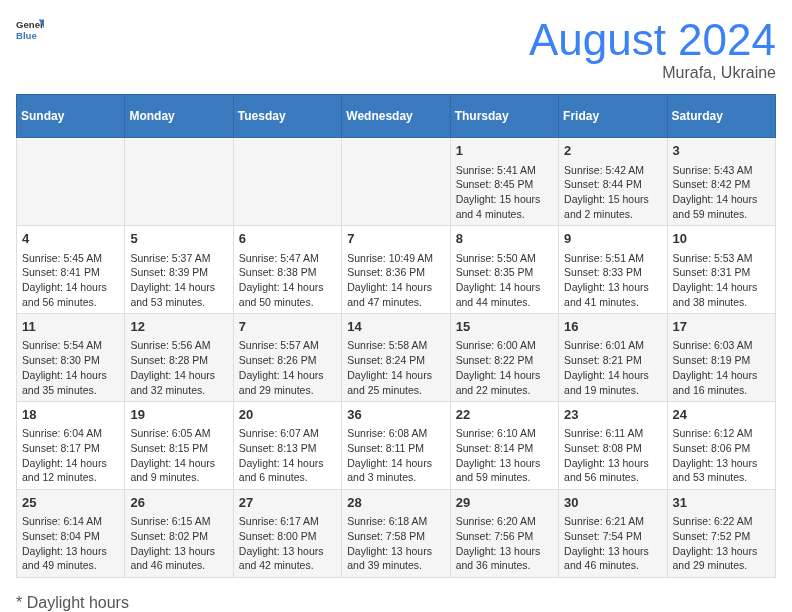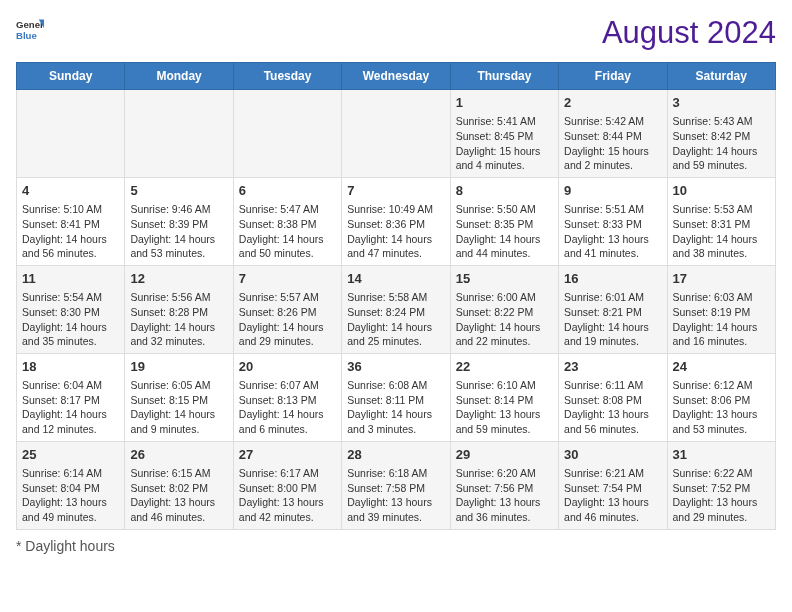--- a/index.html
+++ b/index.html
@@ -22,39 +22,39 @@
       gap: 4px;
     }
     .logo-icon {
       width: 28px;
       height: 28px;
     }
     .title-block {
       text-align: right;
     }
     .month-year {
-      font-size: 31px;
+      font-size: 44px;
       font-weight: 300;
-      color: #4c1d95;
+      color: #3b82f6;
       line-height: 1.1;
     }
     .location {
       font-size: 16px;
       color: #555;
     }
     .calendar {
       width: 100%;
       border-collapse: collapse;
       font-size: 10.5px;
     }
     .calendar thead th {
       background-color: #3a7abf;
       color: #fff;
-      padding: 6px 4px;
-      text-align: center;
+      padding: 14px 4px;
+      text-align: left;
       font-size: 12px;
       font-weight: bold;
       border: 1px solid #2e6aa8;
     }
     .calendar tbody td {
       vertical-align: top;
       padding: 4px 5px;
       border: 1px solid #ddd;
       width: 108px;
       min-height: 80px;
@@ -70,38 +70,39 @@
     .day-number {
       font-size: 13px;
       font-weight: bold;
       display: block;
       margin-bottom: 2px;
     }
     .empty-cell {
       background-color: #f5f5f5;
     }
     .footer-note {
-      margin-top: 8px;
-      font-size: 14px;
+      margin-top: 16px;
+      font-size: 16px;
       color: #555;
     }
   </style>
 </head>
 <body>
 
 <div class="header">
   <div class="logo">
     <svg class="logo-icon" viewBox="0 0 32 32" xmlns="http://www.w3.org/2000/svg">
       <text x="0" y="14" font-size="11" font-weight="bold" fill="#333">General</text>
       <text x="0" y="26" font-size="11" font-weight="bold" fill="#3a7abf">Blue</text>
       <polygon points="26,4 32,4 32,14" fill="#3a7abf"></polygon>
     </svg>
   </div>
   <div class="title-block">
     <div class="month-year">August 2024</div>
+    <div class="location">Murafa, Ukraine</div>
   </div>
 </div>
 
 <table class="calendar">
   <thead>
     <tr id="header-row">
         <th>Sunday</th>
         <th>Monday</th>
         <th>Tuesday</th>
         <th>Wednesday</th>
@@ -114,22 +115,22 @@
       <tr>
         <td class="empty-cell"></td>
         <td class="empty-cell"></td>
         <td class="empty-cell"></td>
         <td class="empty-cell"></td>
         <td><span class="day-number">1</span><span>Sunrise: 5:41 AM</span><br><span>Sunset: 8:45 PM</span><br><span>Daylight: 15 hours and 4 minutes.</span></td>
         <td><span class="day-number">2</span><span>Sunrise: 5:42 AM</span><br><span>Sunset: 8:44 PM</span><br><span>Daylight: 15 hours and 2 minutes.</span></td>
         <td><span class="day-number">3</span><span>Sunrise: 5:43 AM</span><br><span>Sunset: 8:42 PM</span><br><span>Daylight: 14 hours and 59 minutes.</span></td>
       </tr>
       <tr>
-        <td><span class="day-number">4</span><span>Sunrise: 5:10 AM</span><br><span>Sunset: 8:41 PM</span><br><span>Daylight: 14 hours and 56 minutes.</span></td>
-        <td><span class="day-number">5</span><span>Sunrise: 9:46 AM</span><br><span>Sunset: 8:39 PM</span><br><span>Daylight: 14 hours and 53 minutes.</span></td>
+        <td><span class="day-number">4</span><span>Sunrise: 5:45 AM</span><br><span>Sunset: 8:41 PM</span><br><span>Daylight: 14 hours and 56 minutes.</span></td>
+        <td><span class="day-number">5</span><span>Sunrise: 5:37 AM</span><br><span>Sunset: 8:39 PM</span><br><span>Daylight: 14 hours and 53 minutes.</span></td>
         <td><span class="day-number">6</span><span>Sunrise: 5:47 AM</span><br><span>Sunset: 8:38 PM</span><br><span>Daylight: 14 hours and 50 minutes.</span></td>
         <td><span class="day-number">7</span><span>Sunrise: 10:49 AM</span><br><span>Sunset: 8:36 PM</span><br><span>Daylight: 14 hours and 47 minutes.</span></td>
         <td><span class="day-number">8</span><span>Sunrise: 5:50 AM</span><br><span>Sunset: 8:35 PM</span><br><span>Daylight: 14 hours and 44 minutes.</span></td>
         <td><span class="day-number">9</span><span>Sunrise: 5:51 AM</span><br><span>Sunset: 8:33 PM</span><br><span>Daylight: 13 hours and 41 minutes.</span></td>
         <td><span class="day-number">10</span><span>Sunrise: 5:53 AM</span><br><span>Sunset: 8:31 PM</span><br><span>Daylight: 14 hours and 38 minutes.</span></td>
       </tr>
       <tr>
         <td><span class="day-number">11</span><span>Sunrise: 5:54 AM</span><br><span>Sunset: 8:30 PM</span><br><span>Daylight: 14 hours and 35 minutes.</span></td>
         <td><span class="day-number">12</span><span>Sunrise: 5:56 AM</span><br><span>Sunset: 8:28 PM</span><br><span>Daylight: 14 hours and 32 minutes.</span></td>
         <td><span class="day-number">7</span><span>Sunrise: 5:57 AM</span><br><span>Sunset: 8:26 PM</span><br><span>Daylight: 14 hours and 29 minutes.</span></td>

